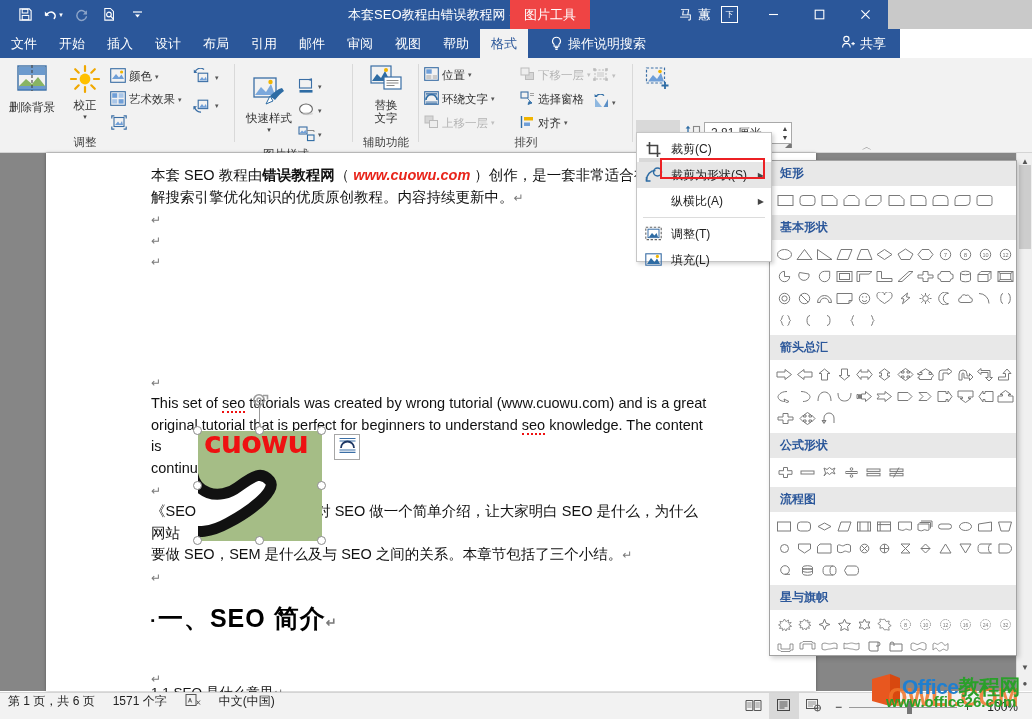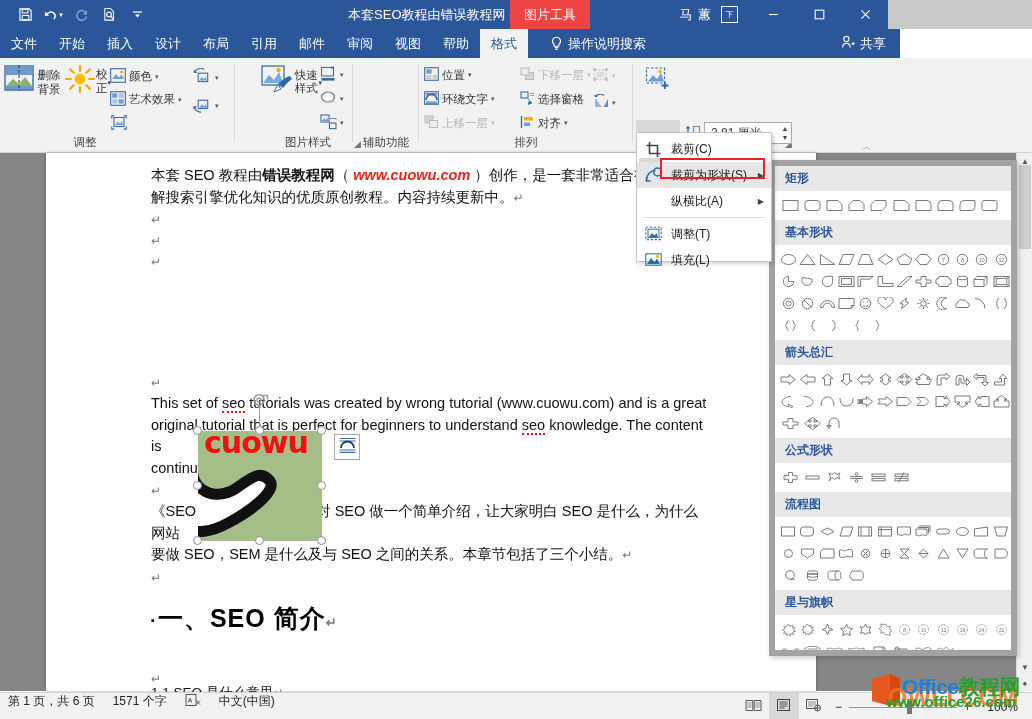--- a/index.html
+++ b/index.html
@@ -49,21 +49,21 @@
   .share { position:absolute; right:14px; top:0; height:29px; display:flex; align-items:center; gap:4px; font-size:13px; }
 
   
   .ribbon {
     position:absolute; left:0; top:58px; width:1032px; height:95px;
     background:#f2f2f2; border-bottom:1px solid #d4d4d4;
   }
   .rb-group { position:absolute; top:0; height:94px; }
   .rb-sep { position:absolute; top:6px; width:1px; height:78px; background:#d9d9d9; }
   .grp-label { position:absolute; bottom:2px; width:100%; text-align:center; font-size:11.5px; color:#444; }
-  .big-btn { position:absolute; display:flex; flex-direction:row; align-items:center;
+  .big-btn { position:absolute; display:flex; flex-direction:column; align-items:center;
       font-size:11.5px; color:#333; text-align:center; line-height:1.15; width:60px; }
   .big-ico { margin-bottom:2px; }
   .caret-dn { font-size:7px; line-height:7px; color:#444; margin-top:1px;}
   .sm-item { position:absolute; display:flex; align-items:center; gap:3px; font-size:11.5px; color:#333; white-space:nowrap; }
   .sm-item.disabled { color:#b4b4b4; }
   .sm-caret { font-size:7px; color:#555; }
   .sm-caret.disabled { color:#bfbfbf; }
   .dlg-launch { position:absolute; font-size:9px; color:#777; }
 
   .sizebox { position:absolute; width:88px; height:22px; border:1px solid #a9a9a9; background:#fff;
@@ -86,21 +86,21 @@
   .cm-item .cm-ico { position:absolute; left:8px; top:5px; width:17px; height:16px; }
   .cm-item .cm-arrow { position:absolute; right:7px; font-size:8px; color:#444; }
   .cm-sel { background:#e6e6e6; }
   .cm-hl { position:absolute; left:23px; top:25px; width:105px; height:21px; border:2px solid #ec2024; pointer-events:none; }
   .cm-div { height:1px; background:#dcdcdc; margin:3px 6px; }
   .cm-icobox { position:absolute; left:2px; top:25px; width:22px; height:21px; background:#d9d9d9; }
 
   
   .gallery {
     position:absolute; left:769px; top:160px; width:248px; height:496px;
-    background:#fff; border:6px solid #a3a3a3; box-shadow:2px 2px 5px rgba(0,0,0,.2);
+    background:#fff; border:1px solid #a3a3a3; box-shadow:2px 2px 5px rgba(0,0,0,.2);
     overflow:hidden; z-index:30;
   }
   .g-head { background:#e8e8e8; color:#2b579a; font-size:12px; font-weight:bold; padding:4px 0 4px 10px; }
   .g-rows { padding:3px 0 4px 4px; }
   .g-row { display:flex; }
   .g-cell { width:22.2px; height:22px; display:flex; align-items:center; justify-content:center; }
   .g-cell svg { display:block; }
 
   
   .docarea { position:absolute; left:0; top:153px; width:1032px; height:538px; background:#868686; }
@@ -329,21 +329,21 @@
             <path d="M8 16A6 6 0 0 1 1.4 10.4" fill="none" stroke="#3a6ea5" stroke-width="1.3"></path>
             <path d="M.4 13.8v-3.6h3.6z" fill="#3a6ea5"></path>
           </svg>
       </span>
       <span class="sm-caret">▾</span>
     </div>
     <div class="grp-label">调整</div>
   </div>
   <div class="rb-sep" style="left:234px;"></div>
 
-  <div class="rb-group" style="left:252px; width:112px;">
+  <div class="rb-group" style="left:230px; width:112px;margin-top:12px;">
     <div class="big-btn" style="left:8px; top:6px; width:62px;">
       <span class="big-ico">
         <svg width="34" height="31" viewBox="0 0 34 31">
             <rect x="2" y="2" width="22" height="19" fill="none" stroke="#3a6ea5" stroke-width="1.3"></rect>
             <path d="M3 19 L9 11 L14 16 L19 8 L23 19 Z" fill="#7ba8dc"></path>
             <circle cx="18.5" cy="6" r="2.2" fill="#f0b400"></circle>
             <path d="M18 20c4-4 8-7 12-8l2 3c-3 2-6 5-9 9z" fill="#2e6ca4"></path>
             <path d="M18 20l-4 8 7-3z" fill="#ffffff" stroke="#2e6ca4" stroke-width="1"></path>
           </svg>
       </span>
@@ -379,20 +379,33 @@
           </svg>
       </span>
       <span class="sm-caret">▾</span>
     </div>
     <div class="grp-label">图片样式</div>
     <div class="dlg-launch" style="right:3px; bottom:3px;">◢</div>
   </div>
   <div class="rb-sep" style="left:352px;"></div>
 
   <div class="rb-group" style="left:354px; width:64px;">
+    <div class="big-btn" style="left:2px; top:6px;">
+      <span class="big-ico">
+        <svg width="34" height="30" viewBox="0 0 34 30">
+            <rect x="2" y="2" width="20" height="17" fill="none" stroke="#3a6ea5" stroke-width="1.2"></rect>
+            <path d="M3 17 L8 10 L12 14 L16 7 L21 17 Z" fill="#2e6ca4"></path>
+            <circle cx="17" cy="6" r="2" fill="#f0b400"></circle>
+            <rect x="15" y="13" width="17" height="12" fill="#fff" stroke="#3a6ea5" stroke-width="1.2"></rect>
+            <path d="M17.5 16.5h12M17.5 19h12M17.5 21.5h8" stroke="#888" stroke-width="1.1"></path>
+          </svg>
+      </span>
+      <span>替换</span>
+      <span>文字</span>
+    </div>
     <div class="grp-label">辅助功能</div>
   </div>
   <div class="rb-sep" style="left:418px;"></div>
 
   <div class="rb-group" style="left:420px; width:212px;">
     <div class="sm-item" style="left:4px; top:9px;">
       <span>
         <svg width="15" height="14" viewBox="0 0 15 14">
             <rect x=".7" y=".7" width="13.6" height="12.6" fill="none" stroke="#3a6ea5" stroke-width="1.1"></rect>
             <rect x="2.3" y="2.3" width="5.4" height="4.4" fill="#6f9fd8"></rect>

